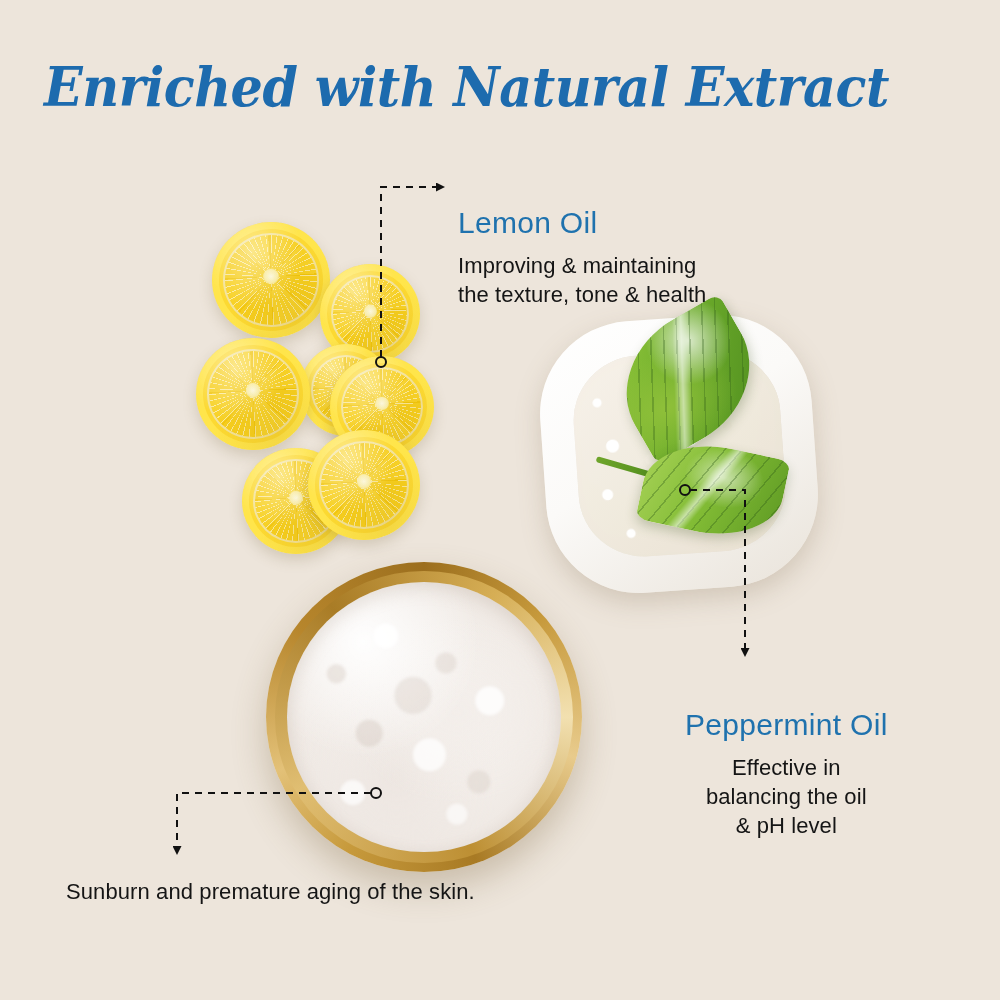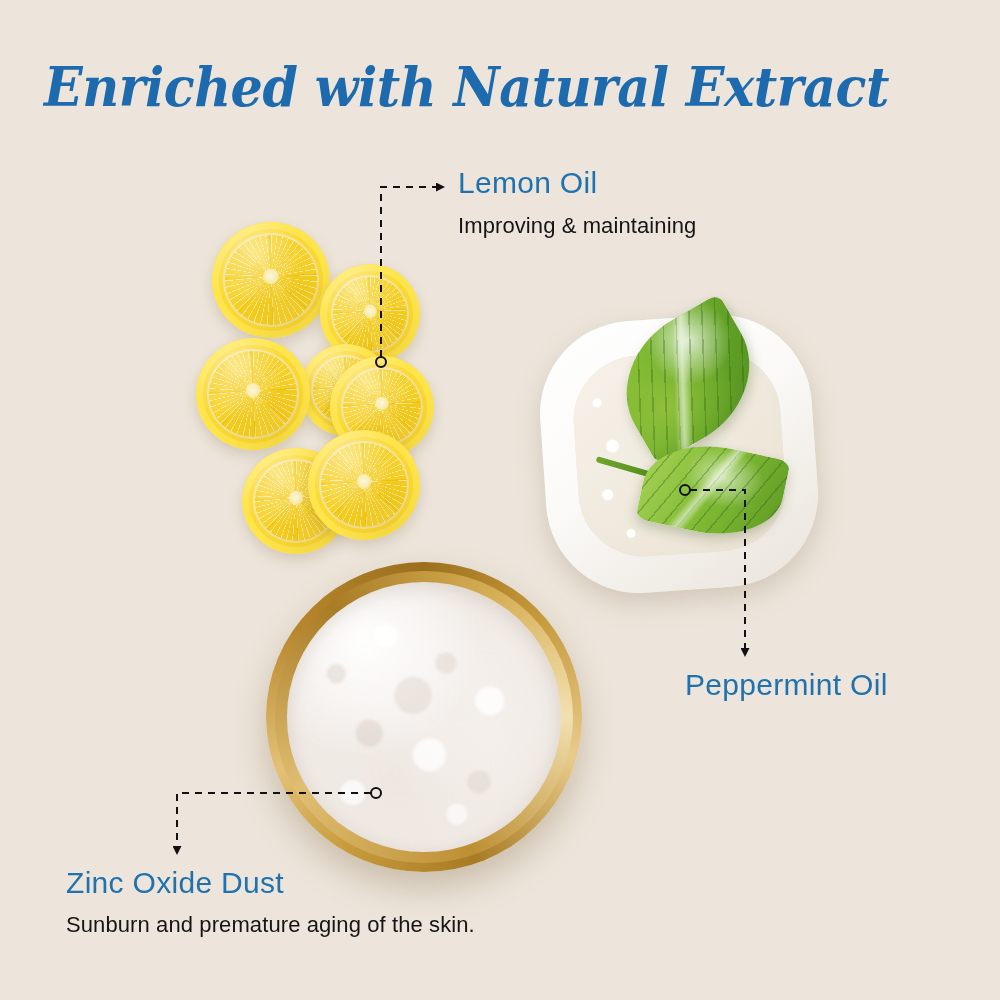--- a/index.html
+++ b/index.html
@@ -36,20 +36,21 @@
   
   .callout{position:absolute;}
   .callout .head{
     font-family:"Liberation Sans", sans-serif;
     font-size:30px;
     font-weight:400;
     color:#1F72AE;
     letter-spacing:0.3px;
     white-space:nowrap;
     line-height:1.1;
+    margin-top:40px;
   }
   .callout .body{
     font-family:"Liberation Sans", sans-serif;
     font-size:22px;
     font-weight:300;
     color:#151515;
     letter-spacing:0.1px;
     line-height:1.32;
     margin-top:12px;
   }
@@ -312,27 +313,32 @@
       <path d="M371,793 L177,793 L177,853" fill="none" stroke="#111111" stroke-width="2" stroke-dasharray="7,6" marker-end="url(#arrow)"></path>
     </g>
   </svg>
 
   <div class="title">Enriched with Natural Extract</div>
 
   <div class="callout" id="co-lemon">
     <div class="head">Lemon Oil</div>
     <div class="body">
       <div>Improving &amp; maintaining</div>
+      <div>the texture, tone &amp; health</div>
     </div>
   </div>
 
   <div class="callout" id="co-pepper">
     <div class="head">Peppermint Oil</div>
+    <div class="body">
+      <div>Effective in</div>
+      <div>balancing the oil</div>
+      <div>&amp; pH level</div>
+    </div>
   </div>
 
   <div class="callout" id="co-zinc">
-    <div class="head">Zinc Oxide Dust</div>
     <div class="body">
       <div>Sunburn and premature aging of the skin.</div>
     </div>
   </div>
 
 </div>
 
 </body></html>

